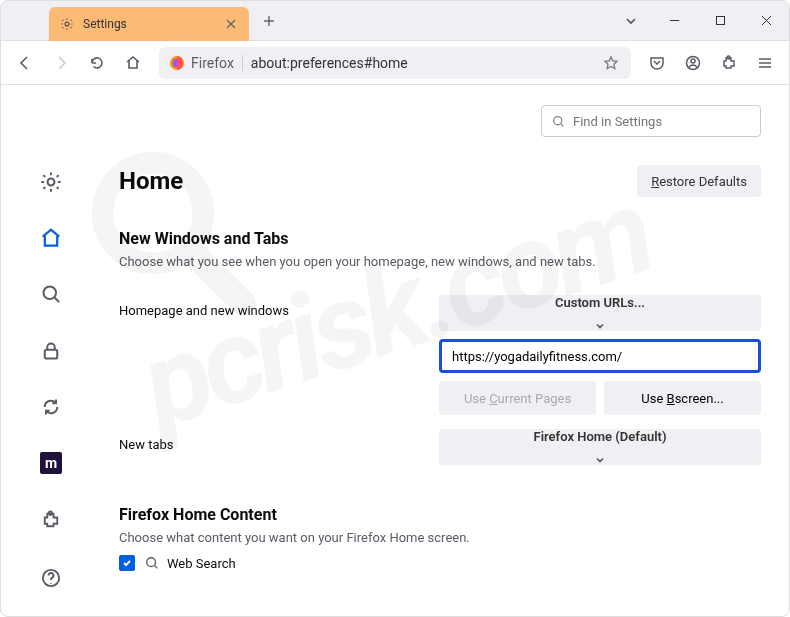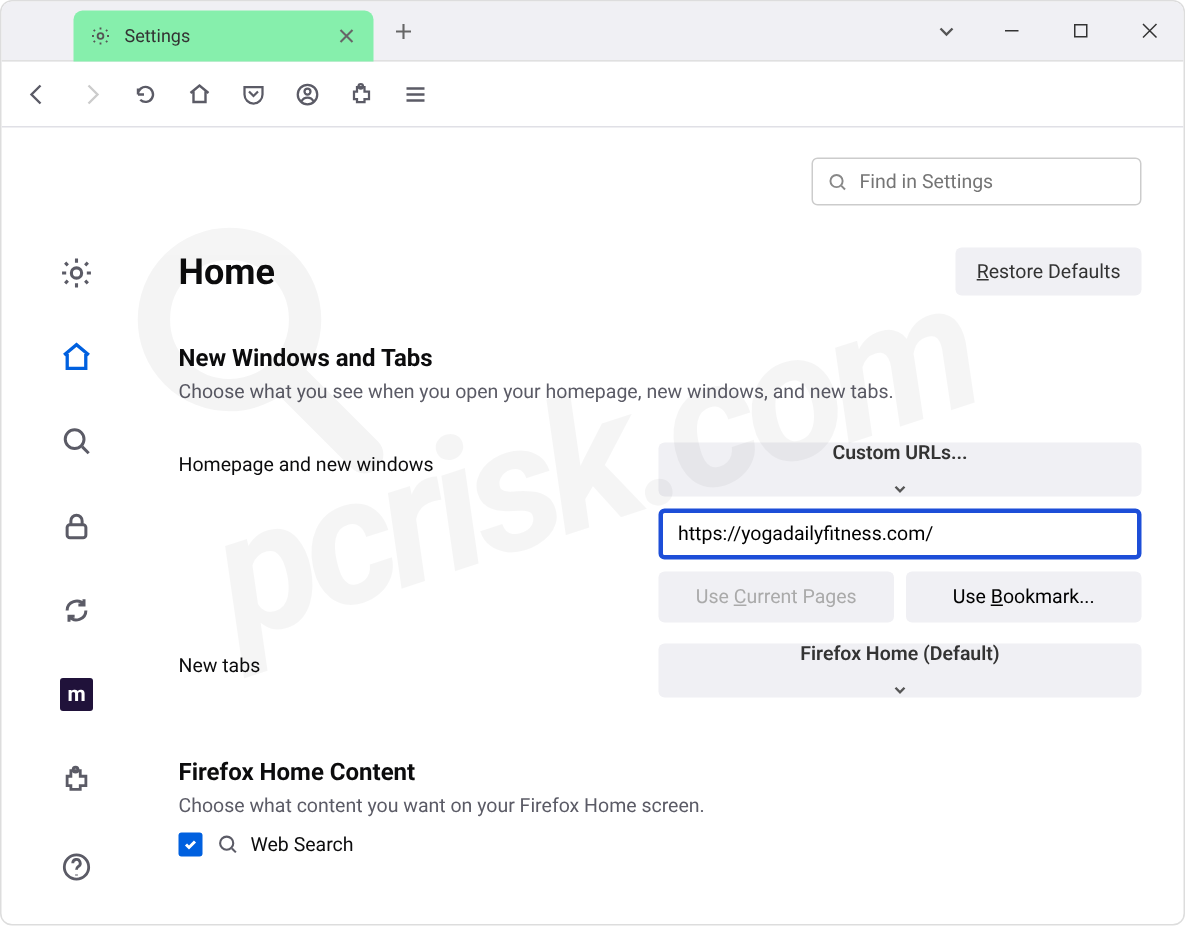--- a/index.html
+++ b/index.html
@@ -1,20 +1,20 @@
 <!DOCTYPE html>
 <html><head>
   <meta charset="utf-8">
   <style>
     * { margin: 0; padding: 0; box-sizing: border-box; font-family: -apple-system, BlinkMacSystemFont, "Segoe UI", Roboto, sans-serif; }
     body { width: 790px; height: 617px; background: #fff; overflow: hidden; border: 1px solid #ddd; border-radius: 8px; position: relative; }
     
     
     .title-bar { height: 40px; display: flex; align-items: center; background: #f0f0f4; border-bottom: 1px solid #e0e0e0; }
-    .tab { height: 34px; margin: 6px 0 0 48px; background: #86efac; border-radius: 6px 6px 0 0; display: flex; align-items: center; padding: 0 10px; min-width: 200px; }
+    .tab { height: 34px; margin: 6px 0 0 48px; background: #fdba74; border-radius: 6px 6px 0 0; display: flex; align-items: center; padding: 0 10px; min-width: 200px; }
     .tab-icon { width: 16px; height: 16px; display: flex; align-items: center; justify-content: center; }
     .tab-title { margin-left: 8px; font-size: 12px; color: #333; flex: 1; }
     .tab-close { width: 16px; height: 16px; display: flex; align-items: center; justify-content: center; color: #666; cursor: pointer; }
     .new-tab { width: 28px; height: 28px; margin-left: 6px; display: flex; align-items: center; justify-content: center; color: #666; cursor: pointer; border-radius: 4px; }
     .title-spacer { flex: 1; }
     .chevron-btn { width: 40px; height: 40px; display: flex; align-items: center; justify-content: center; color: #555; }
     .win-controls { display: flex; }
     .win-btn { width: 46px; height: 40px; display: flex; align-items: center; justify-content: center; color: #333; }
     
     
@@ -140,20 +140,38 @@
   </div>
   <div class="tb-btn">
     <svg width="16" height="16" viewBox="0 0 16 16" fill="none" stroke="#5b5b66" stroke-width="1.6">
         <path d="M3 8a5 5 0 1 1 1.5 3.5M3 8V4M3 8h4"></path>
       </svg>
   </div>
   <div class="tb-btn">
     <svg width="16" height="16" viewBox="0 0 16 16" fill="none" stroke="#5b5b66" stroke-width="1.6">
         <path d="M2 7l6-5 6 5M4 6v7h8V6"></path>
       </svg>
+  </div>
+  <div class="url-bar">
+    <div class="url-identity">
+      <span class="ff-icon">
+        <svg width="16" height="16" viewBox="0 0 16 16">
+            <circle cx="8" cy="8" r="7" fill="#ff9500"></circle>
+            <circle cx="8" cy="8" r="4.5" fill="#9059ff"></circle>
+            <path d="M8 1 C 12 2 14 5 14 8 C 14 12 11 15 8 15" fill="#ff4f5e"></path>
+          </svg>
+      </span>
+      <span class="url-label">Firefox</span>
+    </div>
+    <span class="url-text">about:preferences#home</span>
+    <span class="url-star">
+      <svg width="16" height="16" viewBox="0 0 16 16" fill="none" stroke="#777" stroke-width="1.3">
+          <path d="M8 2l1.8 3.8 4.2.5-3 3 .8 4.2L8 11.5 4.2 13.5 5 9.3l-3-3 4.2-.5z"></path>
+        </svg>
+    </span>
   </div>
   <div class="tb-btn">
     <svg width="16" height="16" viewBox="0 0 16 16" fill="none" stroke="#5b5b66" stroke-width="1.5">
         <path d="M2 3h12v5a6 6 0 0 1-12 0zM5 6l3 3 3-3"></path>
       </svg>
   </div>
   <div class="tb-btn">
     <svg width="16" height="16" viewBox="0 0 16 16" fill="none" stroke="#5b5b66" stroke-width="1.5">
         <circle cx="8" cy="8" r="6.5"></circle>
         <circle cx="8" cy="6" r="2"></circle>
@@ -246,21 +264,21 @@
       <div class="form-control-col">
         <div class="select-box">
           <span>Custom URLs...</span>
           <svg width="10" height="10" viewBox="0 0 10 10" fill="none" stroke="#555" stroke-width="1.6">
               <path d="M2 3.5l3 3 3-3"></path>
             </svg>
         </div>
         <input class="text-input" type="text" value="https://yogadailyfitness.com/" style="">
         <div class="btn-row">
           <button class="sec-btn disabled"><span>Use </span><span class="ul">C</span><span>urrent Pages</span></button>
-          <button class="sec-btn"><span>Use </span><span class="ul">B</span><span>ookmark...</span></button>
+          <button class="sec-btn"><span>Use </span><span class="ul">B</span><span>screen...</span></button>
         </div>
       </div>
     </div>
 
     <div class="form-row" style="margin-top:12px">
       <div class="form-label">New tabs</div>
       <div class="form-control-col">
         <div class="select-box">
           <span>Firefox Home (Default)</span>
           <svg width="10" height="10" viewBox="0 0 10 10" fill="none" stroke="#555" stroke-width="1.6">

